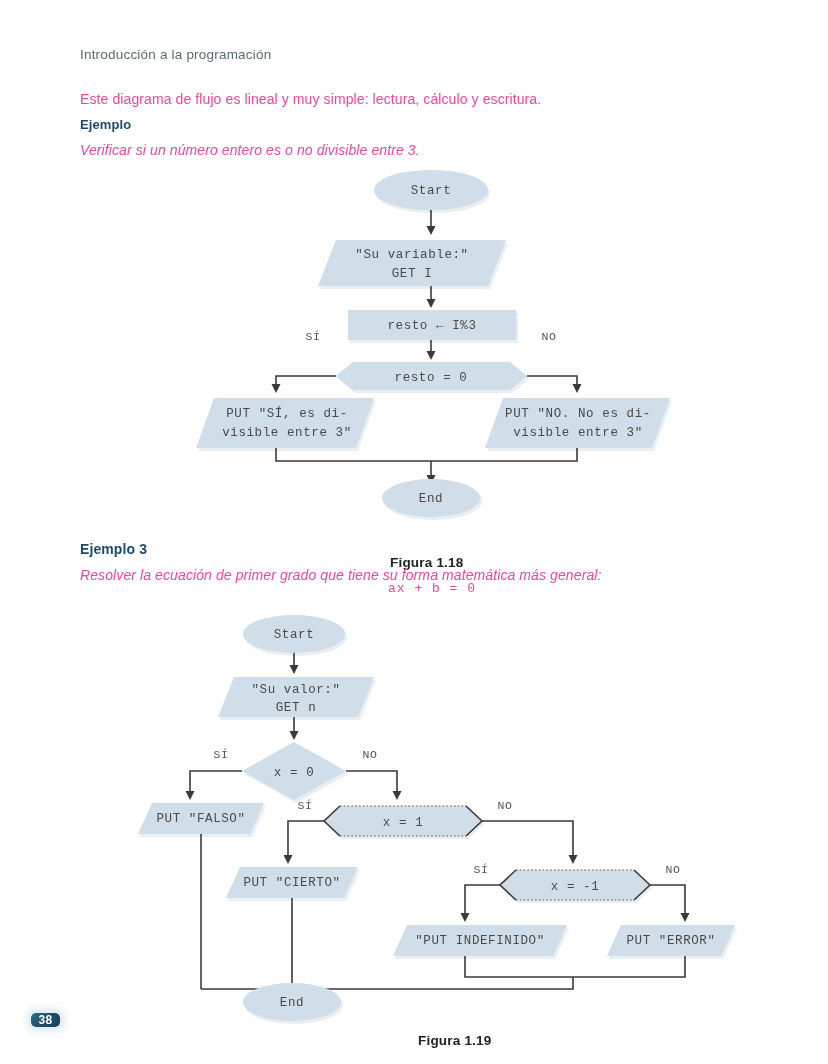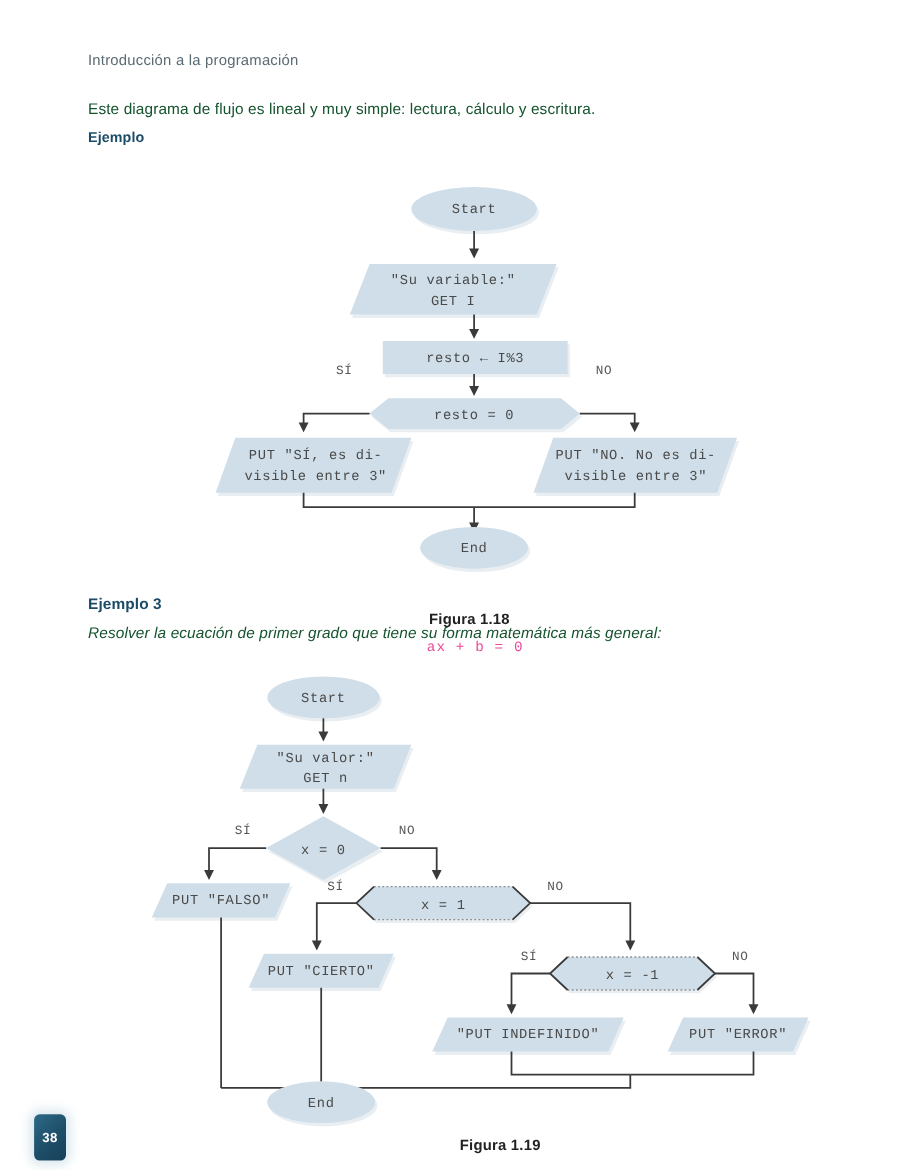--- a/index.html
+++ b/index.html
@@ -9,21 +9,21 @@
     color:#3b3b3b;overflow:hidden;position:relative;
   }
   .page{position:absolute;inset:0;text-decoration:underline;}
 
   
   .runhead{
     position:absolute;left:80px;top:47px;
     font-size:13.5px;color:#5b6b72;letter-spacing:.2px;
   }
   .bodytext{
-    position:absolute;left:80px;font-size:14px;color:#14532d;
+    position:absolute;left:80px;font-size:14px;color:#ec4899;
     letter-spacing:.1px;
     text-align:right;
   }
   .t-intro{top:91px;}
   .h-ejemplo{
     position:absolute;left:80px;top:117px;
     font-size:13px;font-weight:bold;color:#1c4b68;letter-spacing:.1px;
   }
   .h-ejemplo3{
     position:absolute;left:80px;top:541px;
@@ -39,21 +39,21 @@
   }
   .caption{
     position:absolute;font-weight:bold;font-size:13.5px;color:#222;
     letter-spacing:.2px;
   }
   .cap118{left:390px;top:539px;margin-top:16px;}
   .cap119{left:390px;top:1033px;padding-left:28px;}
 
   
   .pagechip{
-    position:absolute;left:31px;top:1013px;width:29px;height:42px;
+    position:absolute;left:31px;top:1013px;width:29px;height:14px;
     border-radius:5px;
     background:linear-gradient(135deg,#2e6a88 0%,#1d4e68 55%,#17405a 100%);
     box-shadow:0 0 10px 4px rgba(120,170,195,.28);
     display:flex;align-items:center;justify-content:center;
   }
   .pagechip span{
     color:#fff;font-size:12px;font-weight:bold;letter-spacing:.3px;
   }
 
   
@@ -79,20 +79,21 @@
 <body>
 
 <div class="page">
 
   <div class="runhead">Introducción a la programación</div>
 
   <div class="bodytext t-intro">Este diagrama de flujo es lineal y muy simple: lectura, cálculo y escritura.</div>
 
   <div class="h-ejemplo">Ejemplo</div>
 
+  <div class="bodytext t-verificar ital">Verificar si un número entero es o no divisible entre 3.</div>
 
   <div class="fc" id="fig118">
     <svg width="540" height="370" viewBox="0 0 540 370">
 
       <ellipse class="shadow" cx="283" cy="30" rx="57" ry="20"></ellipse>
       <ellipse class="shp" cx="281" cy="27" rx="57" ry="20"></ellipse>
       <text class="mono" x="281" y="31" text-anchor="middle">Start</text>
 
       <path class="ln" d="M281 47 L281 65"></path>
       <path d="M281 72 l-4.5 -9 l9 0 z" fill="#3a3a3a"></path>

